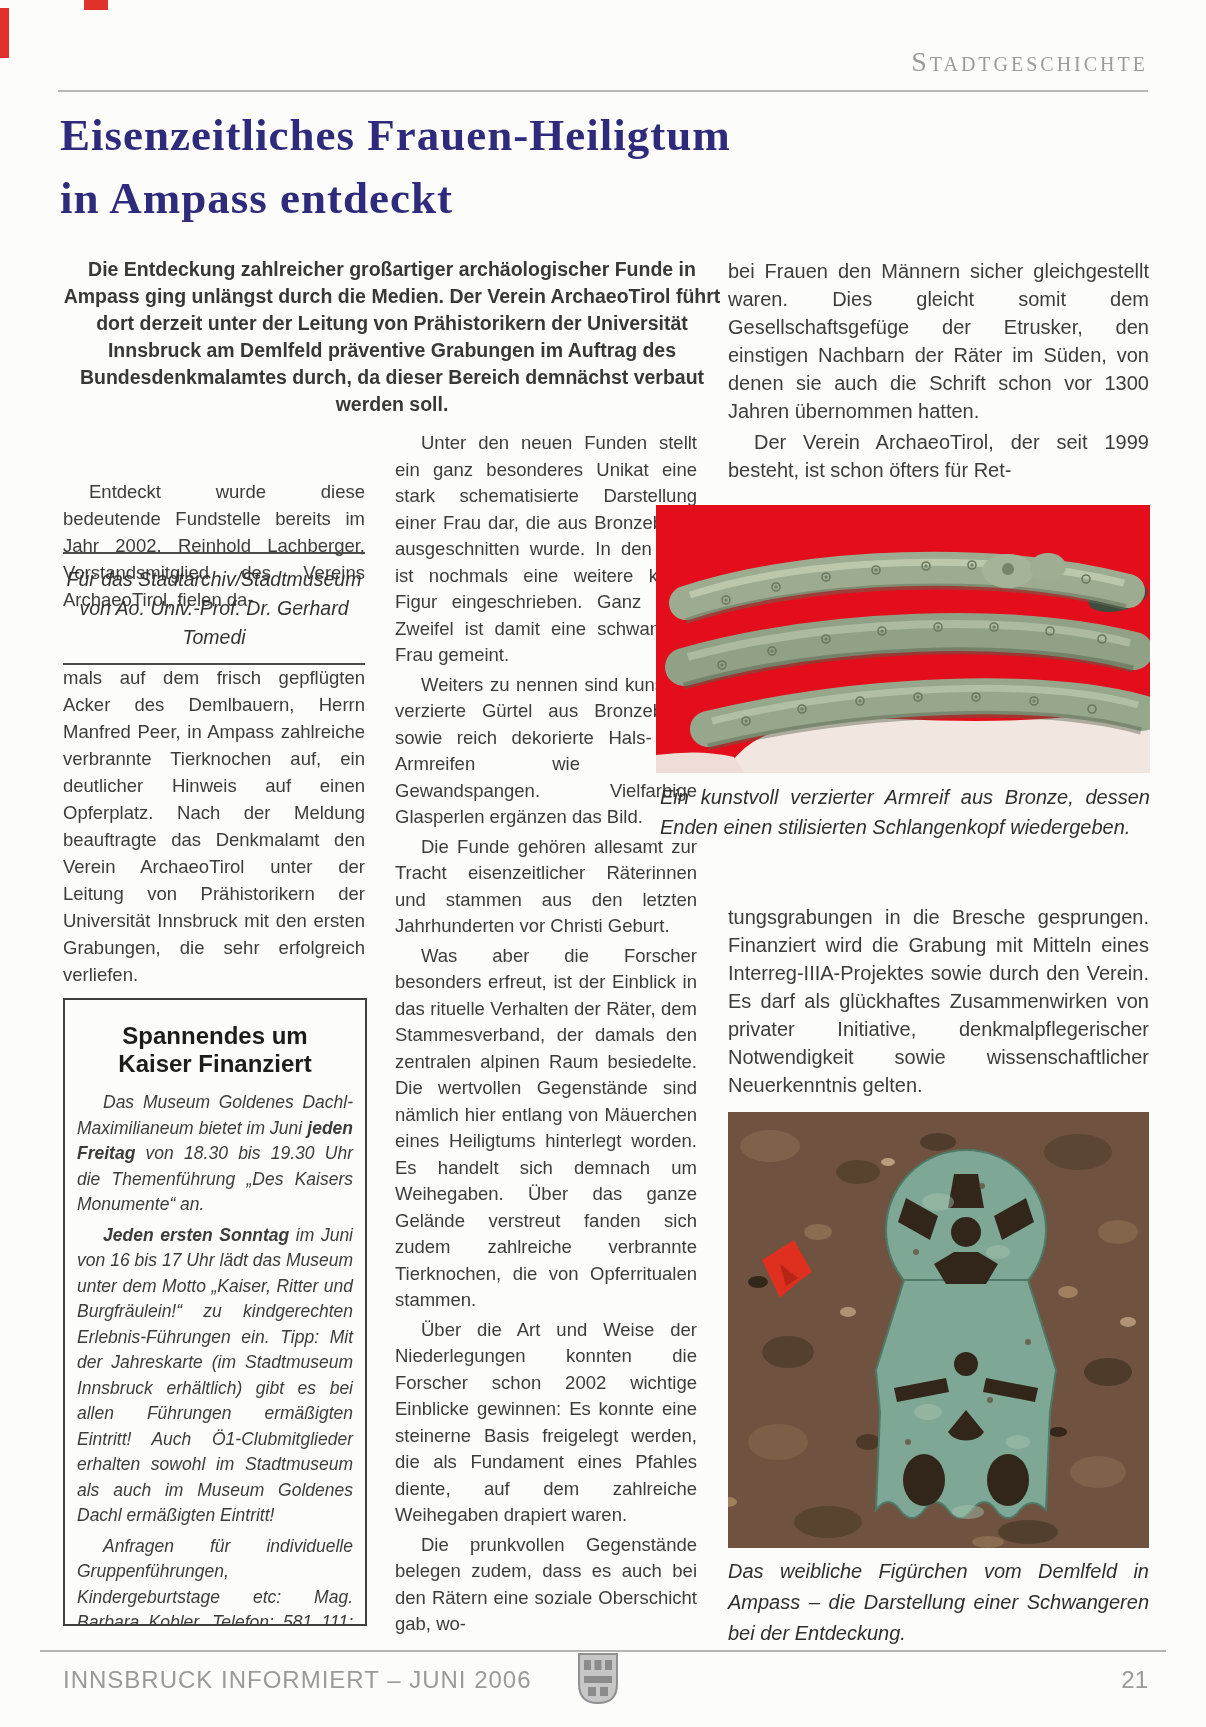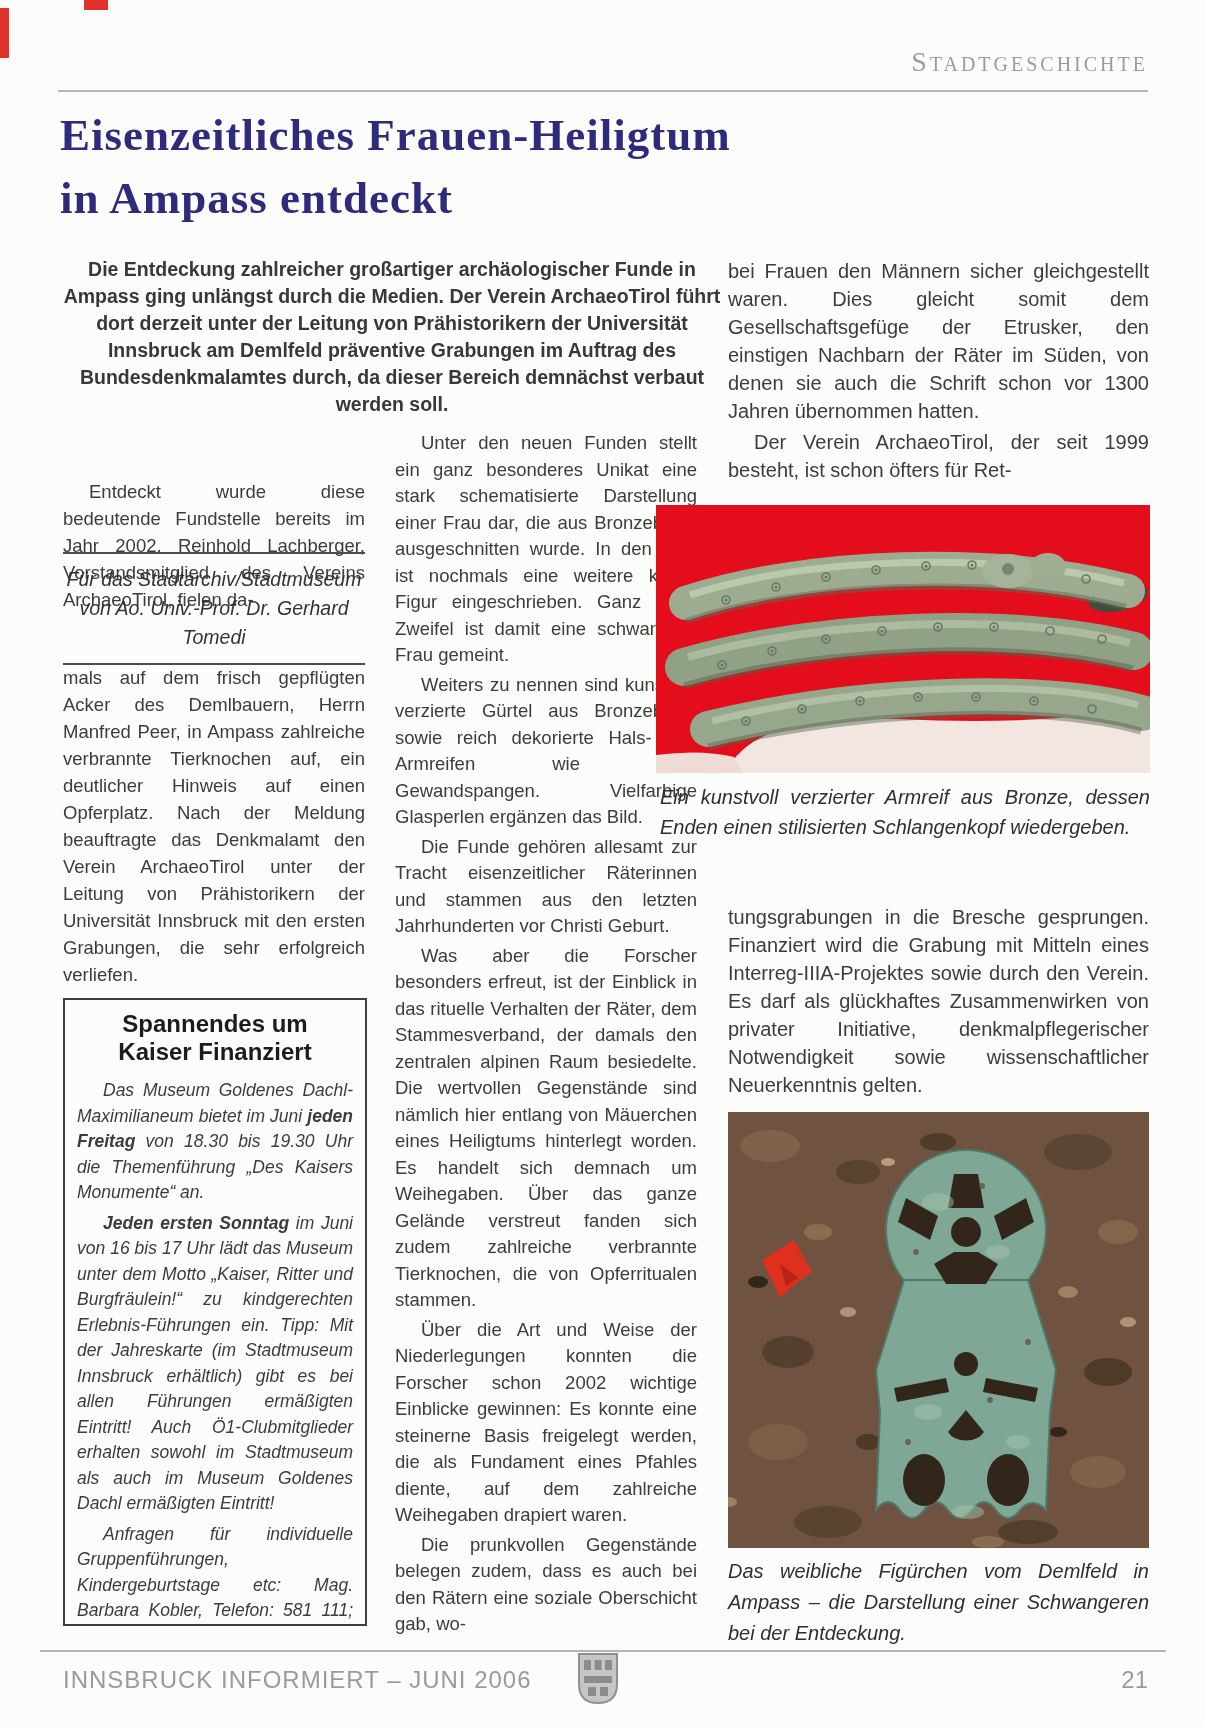--- a/index.html
+++ b/index.html
@@ -23,21 +23,21 @@
   .coltext{position:absolute;text-align:justify;}
   .coltext p{margin:0 0 3px 0;}
   .ind{text-indent:26px;}
   .col1a{left:63px;top:430px;width:302px;font-size:18.5px;line-height:27px;margin-top:48px;}
   .byline{position:absolute;left:63px;top:552px;width:302px;border-top:2px solid #4c4c4c;
         border-bottom:2px solid #4c4c4c;padding:11px 0 11px 0;text-align:center;
         font-style:italic;font-size:19.5px;line-height:29px;color:#333;}
   .col1b{left:63px;top:664px;width:302px;font-size:18.5px;line-height:27px;}
   
   .infobox{position:absolute;left:63px;top:998px;width:304px;height:628px;border:2px solid #3f3f3f;
-        box-sizing:border-box;padding:6px 12px;overflow:hidden;background:#fcfcfa;}
+        box-sizing:border-box;padding:18px 12px;overflow:hidden;background:#fcfcfa;}
   .infobox .ib-head{text-align:center;font-weight:bold;font-size:24px;line-height:28px;
         color:#1c1c1c;margin:4px 0 12px 0;}
   .infobox p{font-size:17.5px;line-height:25.5px;text-align:justify;margin:0 0 5px 0;font-style:italic;}
   
   .col2{left:395px;top:430px;width:302px;font-size:18.5px;line-height:26.5px;}
   
   .col3a{left:728px;top:257px;width:421px;font-size:20px;line-height:28px;}
   .col3b{left:728px;top:903px;width:421px;font-size:20px;line-height:28px;}
   
   .photo1{position:absolute;left:656px;top:505px;width:494px;height:268px;}

